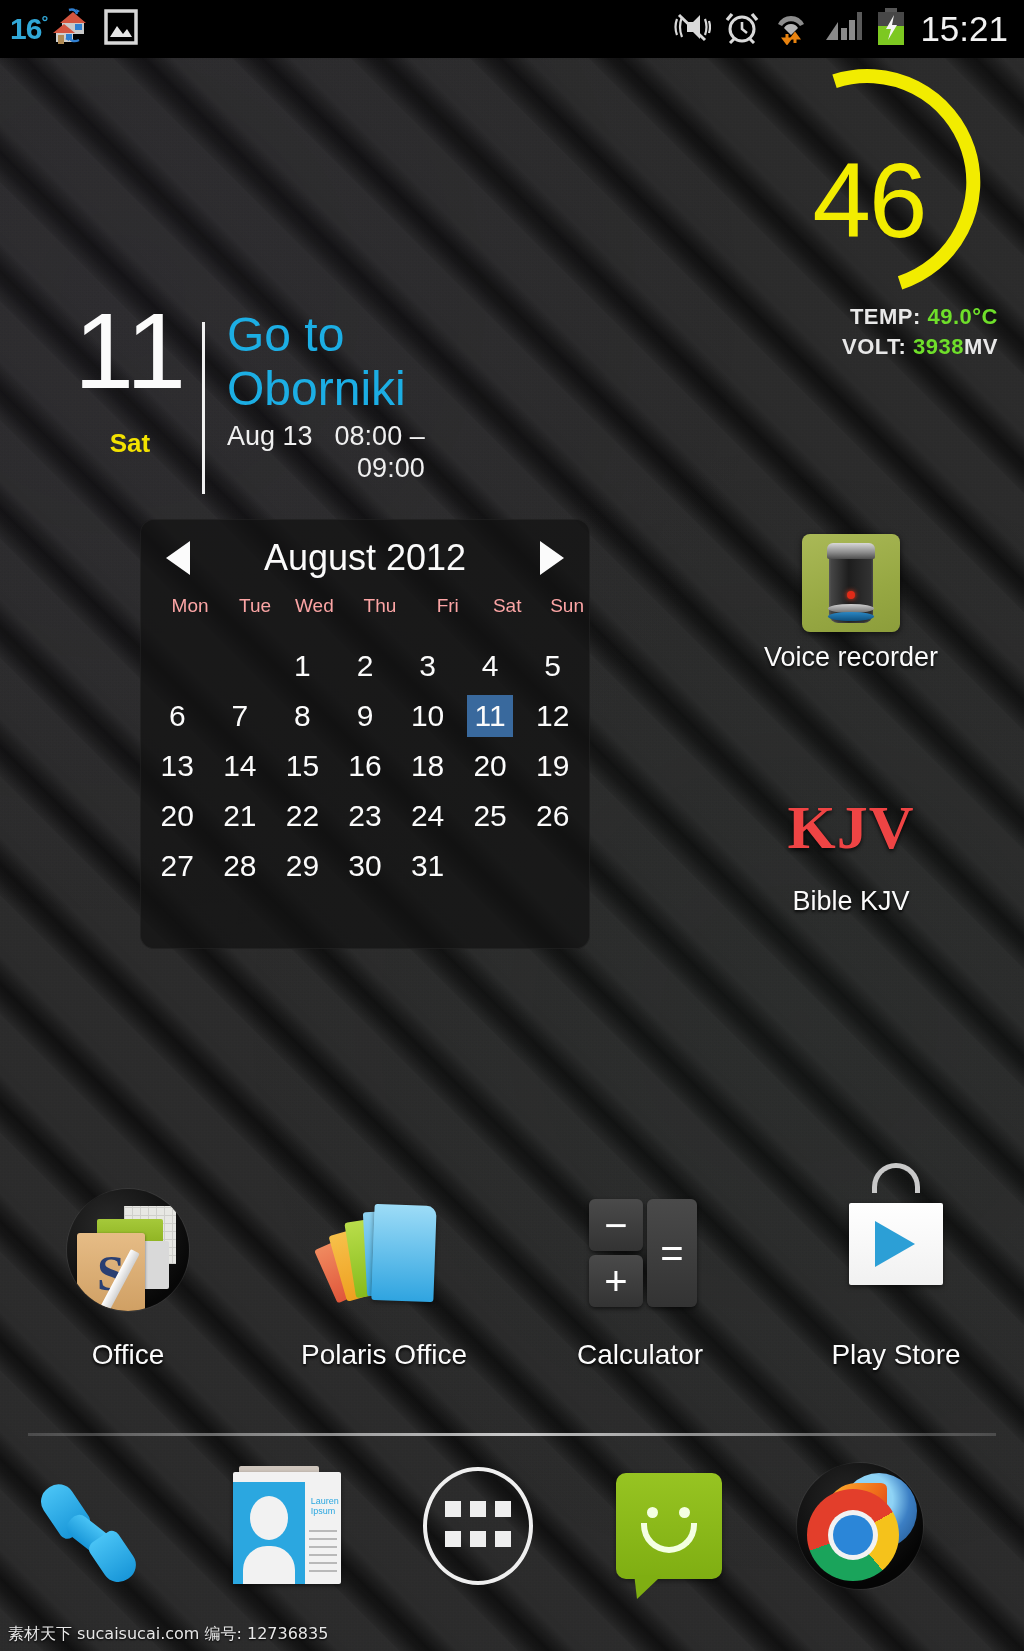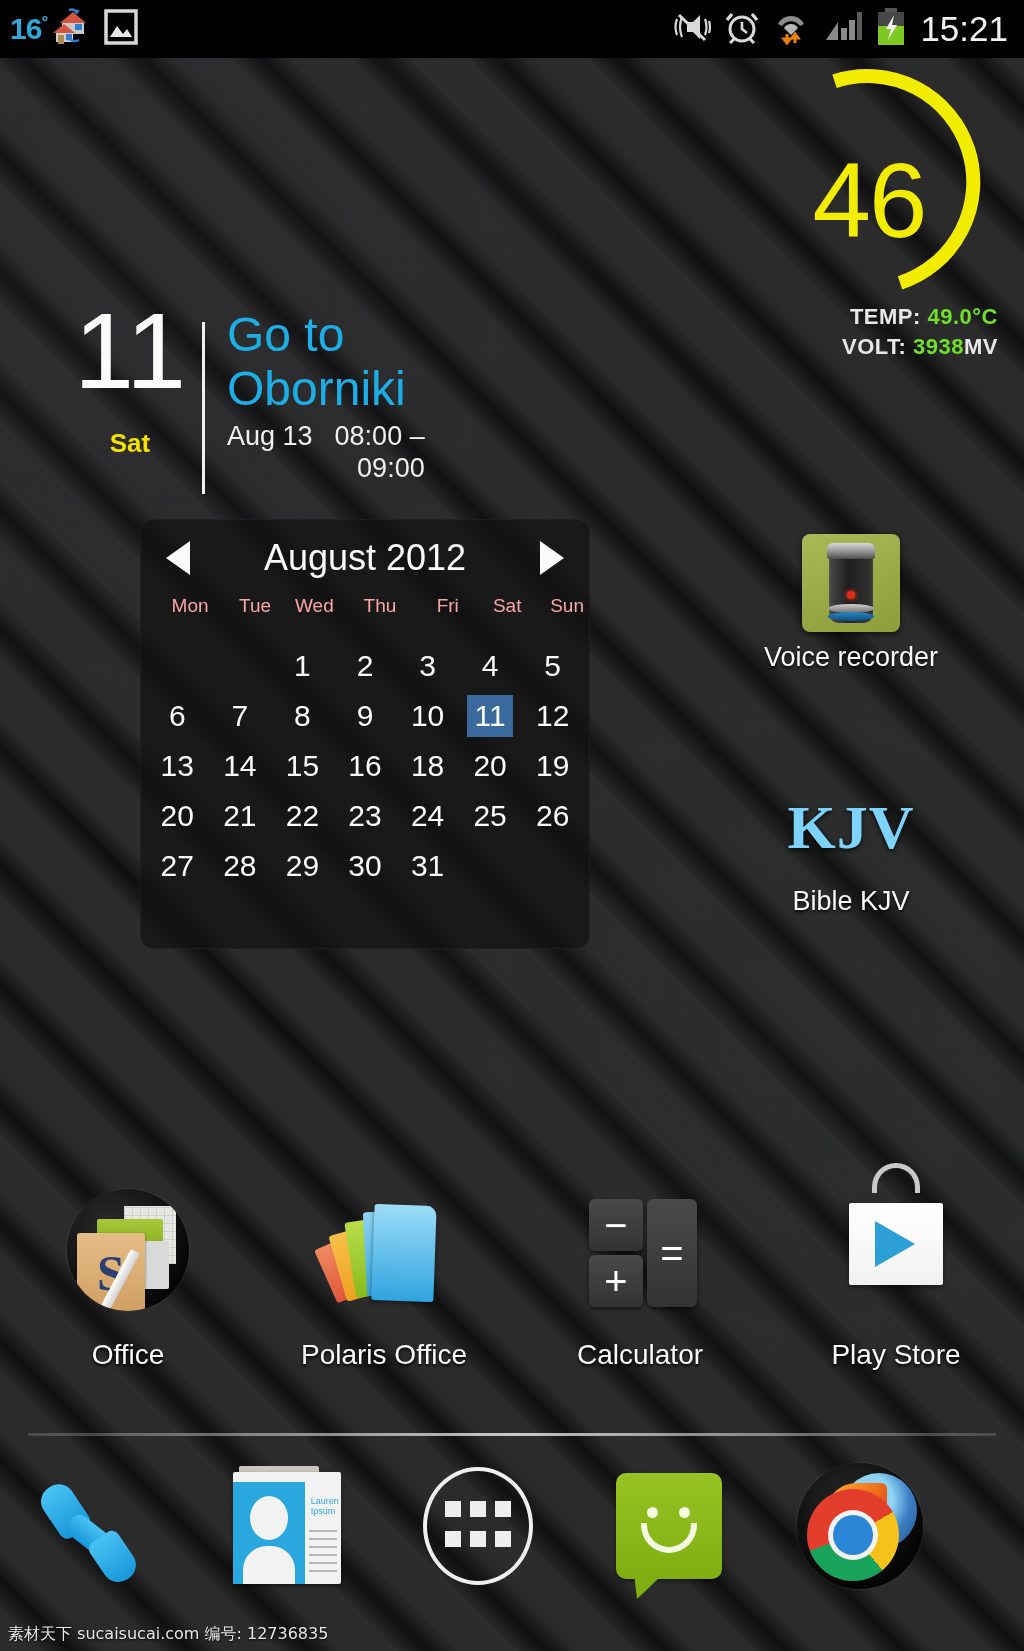--- a/index.html
+++ b/index.html
@@ -117,21 +117,21 @@
     background:linear-gradient(180deg,#d8d8d8,#8a8a8a 60%,#4d4d4d);}
   .rec-ring{ position:absolute; left:-1px; bottom:10px; width:46px; height:9px; border-radius:50%;
     background:linear-gradient(180deg,#cfcfcf,#6e6e6e);}
   .rec-glow{ position:absolute; left:-1px; bottom:2px; width:46px; height:9px; border-radius:50%;
     background:linear-gradient(180deg,#2a87c4,#0e4f7d);}
   .rec-dot{ position:absolute; left:50%; bottom:24px; transform:translateX(-50%); width:8px;height:8px;
     border-radius:50%; background:#e02b18; box-shadow:0 0 5px #ff4020;}
 
   .kjv-icon{
     height:98px; display:flex; align-items:center; justify-content:center;
-    color:#7dd3fc; font-family:"Liberation Serif","DejaVu Serif",serif;
+    color:#ef4444; font-family:"Liberation Serif","DejaVu Serif",serif;
     font-size:62px; font-weight:bold; letter-spacing:1px;
     text-shadow:0 2px 4px rgba(0,0,0,.8);
   }
 
   
   .approw{ position:absolute; left:0; top:1185px; width:1024px; display:flex; z-index:20;}
   .app{ flex:1; text-align:center; }
   .app-icon{ width:130px; height:130px; margin:0 auto; position:relative; }
   .app-label{ color:#fbfbfb; font-size:28px; margin-top:24px; text-shadow:0 2px 3px rgba(0,0,0,.95);}
 

